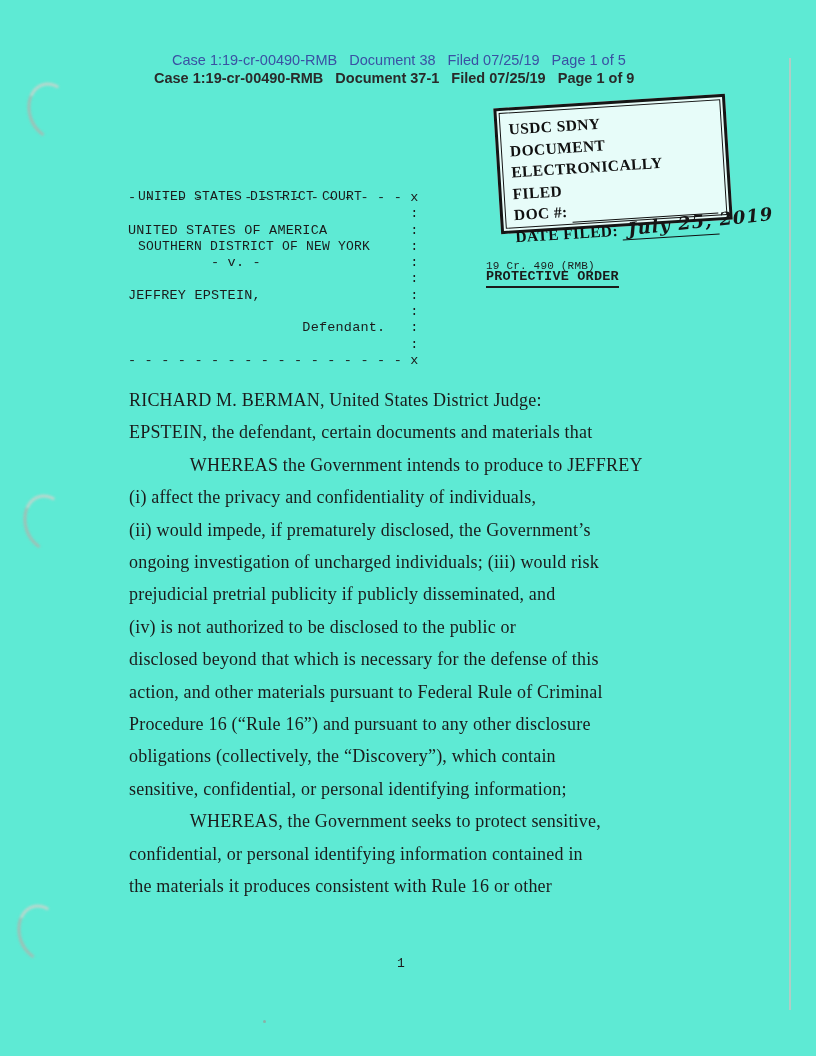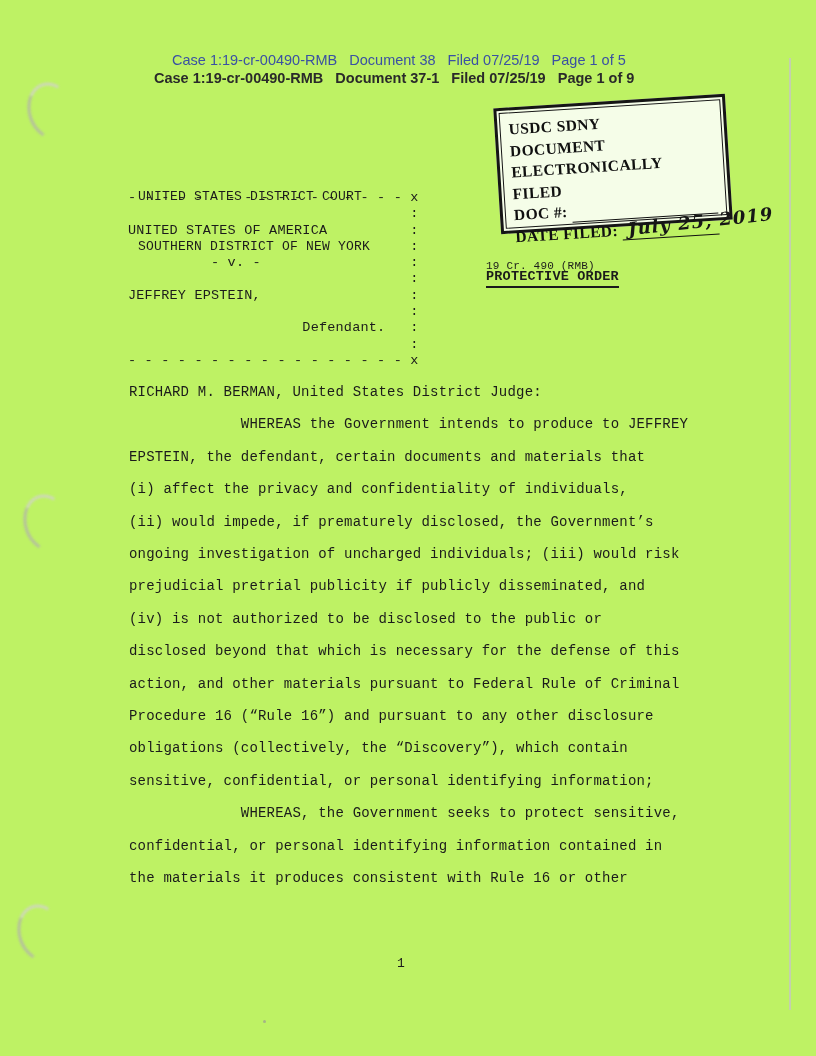--- a/index.html
+++ b/index.html
@@ -1,18 +1,18 @@
 <!DOCTYPE html>
 <html><head>
 <meta charset="utf-8">
 <style>
   html,body{margin:0;padding:0;background:#e8e8e6;}
   .sheet{
     position:relative;width:816px;height:1056px;margin:0 auto;
-    background:#bef264;overflow:hidden;
+    background:#5eead4;overflow:hidden;
     font-family:"Liberation Mono","DejaVu Sans Mono",monospace;
     color:#1b1b1b;
   }
   
   .pacer-line{position:absolute;white-space:pre;font-family:"Liberation Sans","DejaVu Sans",sans-serif;font-size:14.5px;}
   .pacer-1{left:172px;top:52px;color:#3a51a3;}
   .pacer-2{left:154px;top:70px;color:#2a2a2a;font-weight:bold;}
   
   .stamp{
     position:absolute;left:497px;top:101px;width:232px;height:126px;
@@ -36,21 +36,21 @@
   .court-name{position:absolute;left:138px;top:156px;font-size:13px;letter-spacing:.2px;line-height:16.5px;white-space:pre;}
   .caption{position:absolute;left:128px;top:190px;font-size:13.5px;letter-spacing:.2px;line-height:16.3px;}
   .caption div{white-space:pre;}
   
   .order-title{
     position:absolute;left:486px;top:238px;font-size:13.5px;font-weight:bold;
     letter-spacing:.2px;border-bottom:2px solid #1b1b1b;padding-bottom:2px;white-space:pre;margin-top:31px;
   }
   .case-number{position:absolute;left:486px;top:260px;font-size:11px;letter-spacing:.2px;white-space:pre;}
   
-  .body-text{position:absolute;left:129px;top:376px;font-size:14px;letter-spacing:.2px;line-height:32.4px;}
+  .body-text{position:absolute;left:129px;top:384px;font-size:18px;letter-spacing:.2px;line-height:32.4px;font-family:Liberation Serif, serif;}
   .body-text div{white-space:pre;}
   
   .page-number{position:absolute;left:397px;top:956px;font-size:13px;}
   
   .crescent{
     position:absolute;width:40px;height:52px;border-radius:50%;
     border:3px solid transparent;border-left:3px solid #b3b3ad;border-top:3px solid #d2d2cc;
     transform:rotate(-18deg);filter:blur(.8px);opacity:.8;
   }
   .c1{left:28px;top:82px;}
@@ -108,22 +108,22 @@
     <div>                     Defendant.   :</div>
     <div>                                  :</div>
     <div>- - - - - - - - - - - - - - - - - x</div>
   </div>
 
   <div class="order-title">PROTECTIVE ORDER</div>
   <div class="case-number">19 Cr. 490 (RMB)</div>
 
   <div class="body-text">
     <div>RICHARD M. BERMAN, United States District Judge:</div>
+    <div>EPSTEIN, the defendant, certain documents and materials that</div>
     <div>             WHEREAS the Government intends to produce to JEFFREY</div>
-    <div>EPSTEIN, the defendant, certain documents and materials that</div>
     <div>(i) affect the privacy and confidentiality of individuals,</div>
     <div>(ii) would impede, if prematurely disclosed, the Government’s</div>
     <div>ongoing investigation of uncharged individuals; (iii) would risk</div>
     <div>prejudicial pretrial publicity if publicly disseminated, and</div>
     <div>(iv) is not authorized to be disclosed to the public or</div>
     <div>disclosed beyond that which is necessary for the defense of this</div>
     <div>action, and other materials pursuant to Federal Rule of Criminal</div>
     <div>Procedure 16 (“Rule 16”) and pursuant to any other disclosure</div>
     <div>obligations (collectively, the “Discovery”), which contain</div>
     <div>sensitive, confidential, or personal identifying information;</div>

